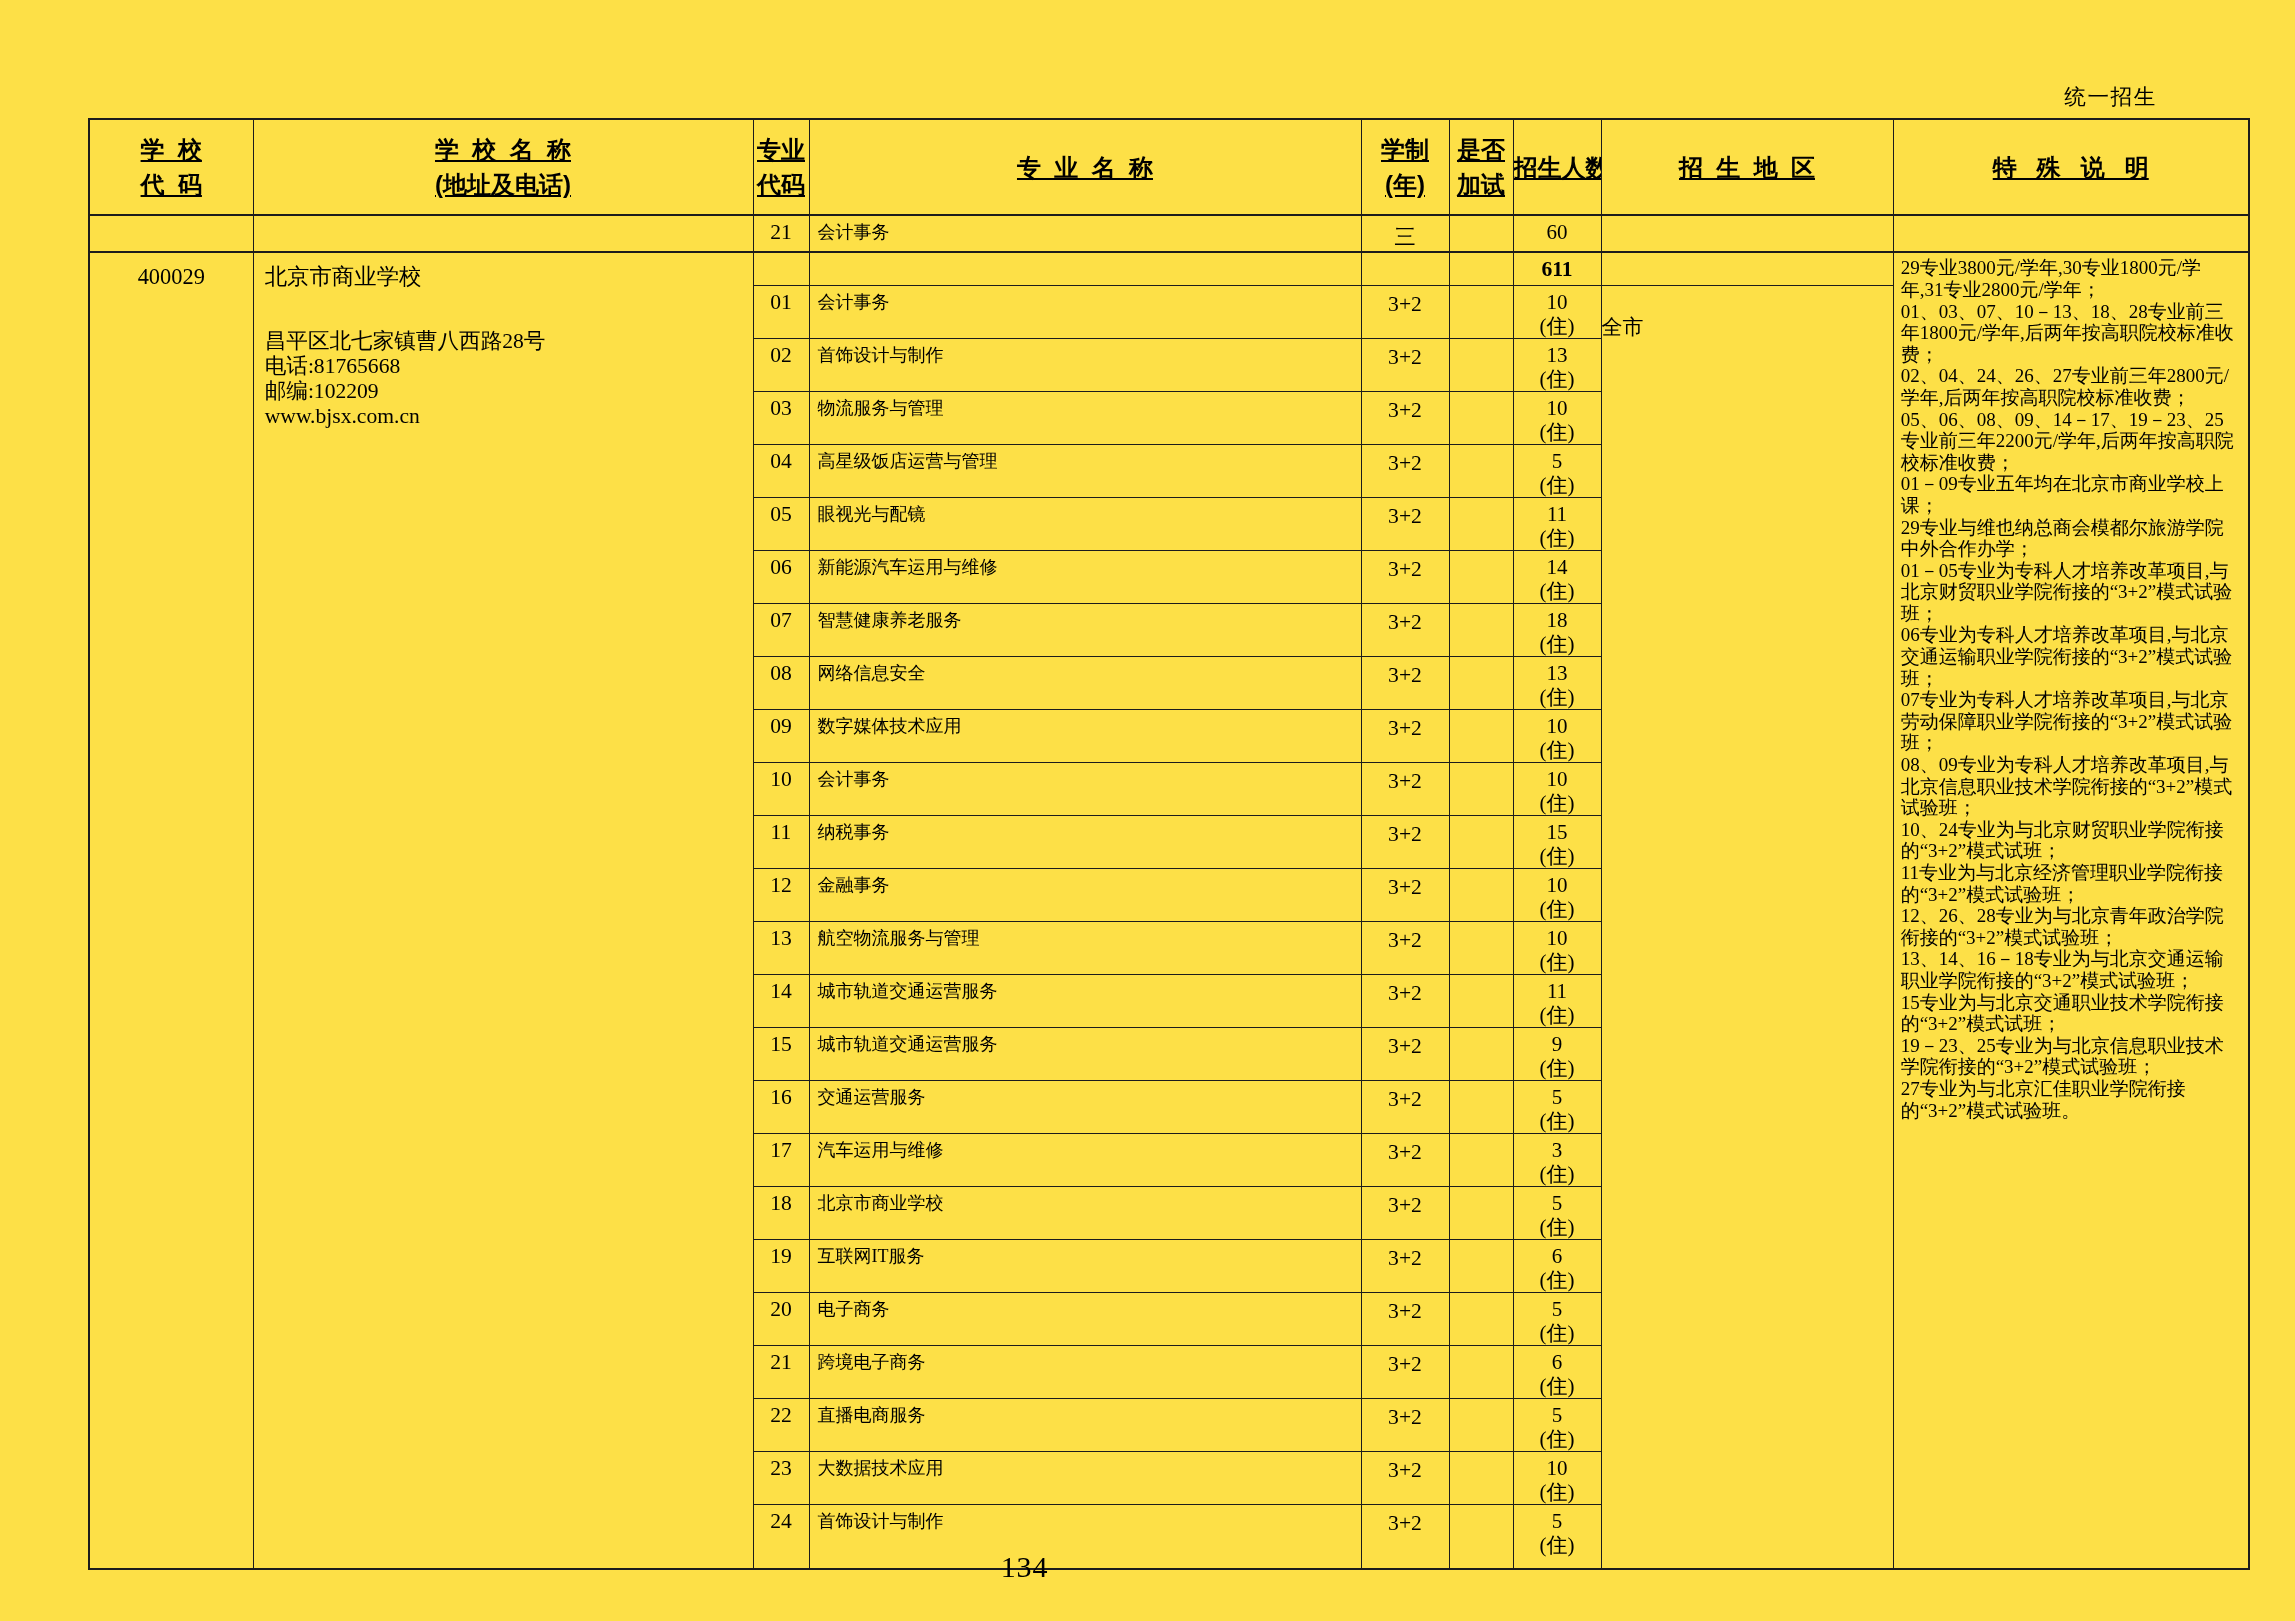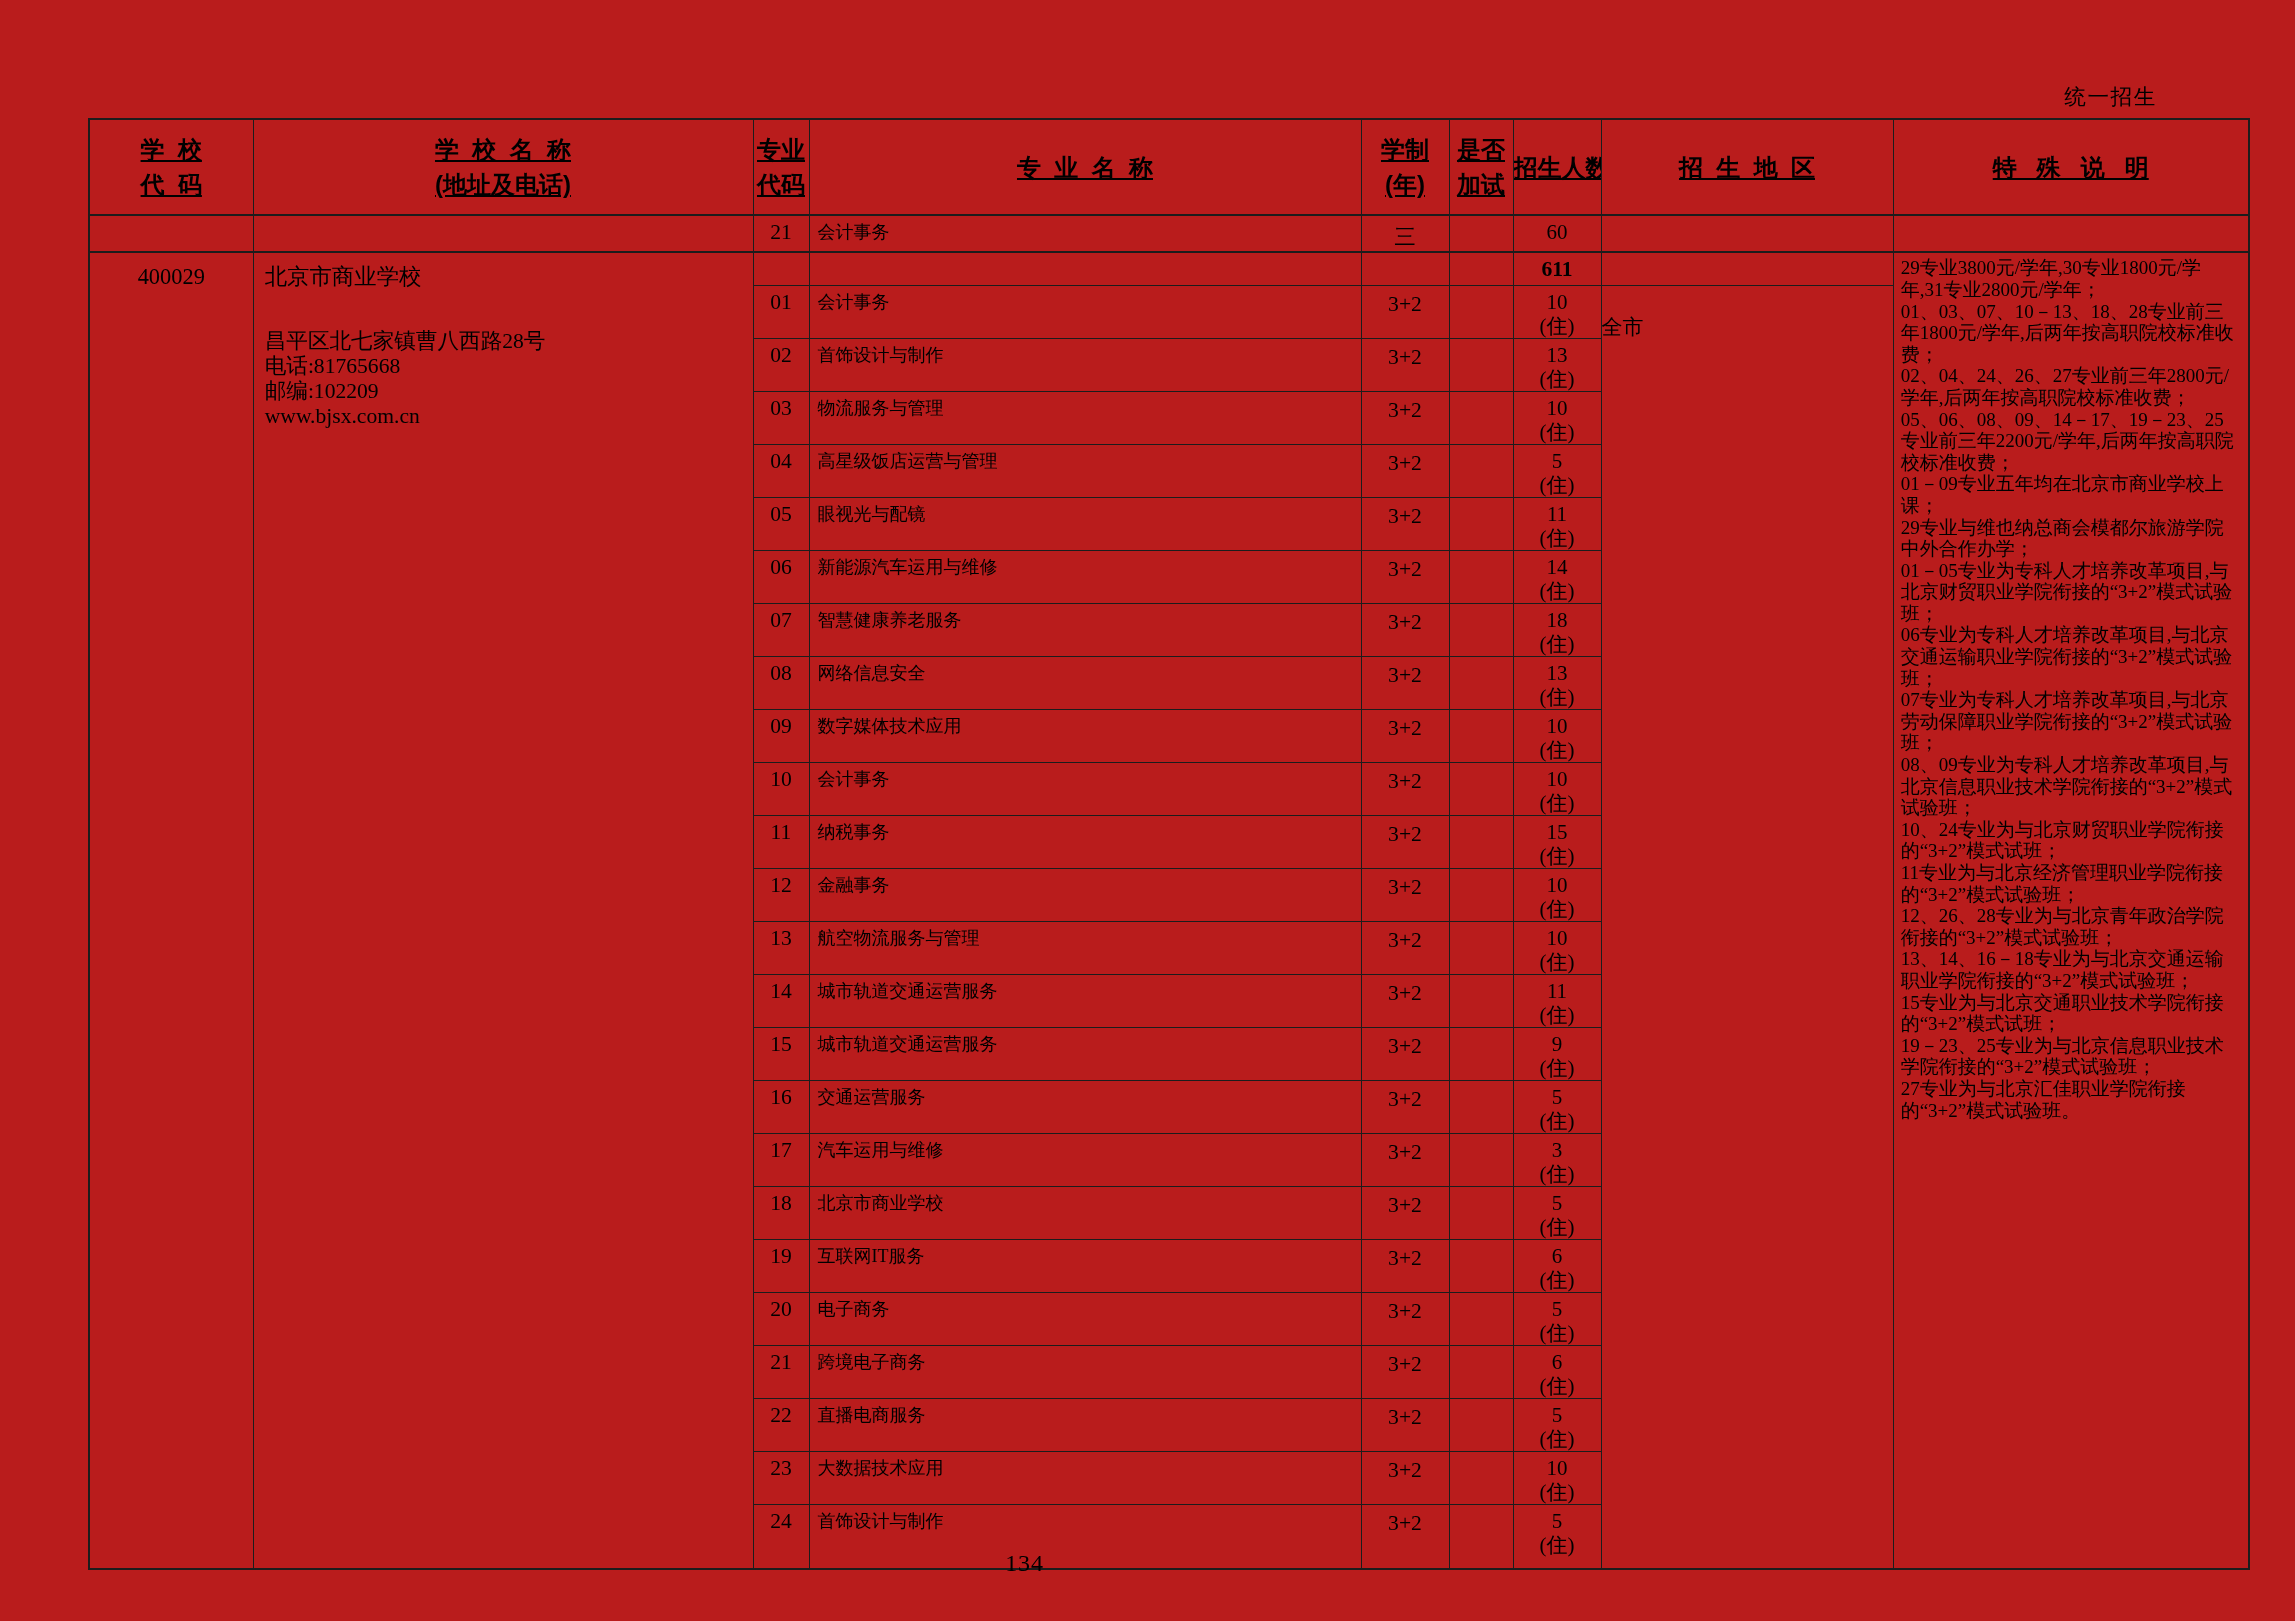--- a/index.html
+++ b/index.html
@@ -1,19 +1,19 @@
 <!DOCTYPE html>
 <html style="font-size:13px"><head>
 <meta charset="utf-8">
 <style>
   html,body{margin:0;padding:0;background:#ffffff;}
   .page{
     position:relative;
     width:2295px;height:1621px;
-    background:#b91c1c;color:#000;
+    background:#fde047;color:#000;
     font-family:"Liberation Serif", serif;
     overflow:hidden;
   }
   .top-label{
     position:absolute;top:82px;right:138px;
     font-size:21.6px;letter-spacing:1.6px;
   }
   table.sheet{
     position:absolute;left:88px;top:118px;
     width:2162px;border-collapse:collapse;table-layout:fixed;
@@ -45,21 +45,21 @@
   .enroll-col .bold{font-weight:bold;font-size:21.6px;}
   .region-col{font-size:21px;padding-top:27px;}
   .school-code-cell{text-align:center;font-size:22.4px;padding-top:11.2px;}
   .school-info-cell{padding:8px 8px 0 11.2px;font-size:22.4px;}
   .school-info-cell .school-name{margin-bottom:37px;white-space:nowrap;}
   .school-info-cell .contact-line{font-size:21.6px;line-height:25px;white-space:nowrap;}
   .notes-cell{padding:4.8px 6.4px 0 7.2px;}
   .note-item{font-size:19px;line-height:21.6px;text-align:left;}
   .page-number{
     position:absolute;left:0;top:1550px;width:2049px;
-    text-align:center;font-size:24px;letter-spacing:0.8px;
+    text-align:center;font-size:30px;letter-spacing:0.8px;
   }
 </style>
 </head>
 <body>
 
 <div class="page">
 
   <div class="top-label">统一招生</div>
 
   <table class="sheet">

